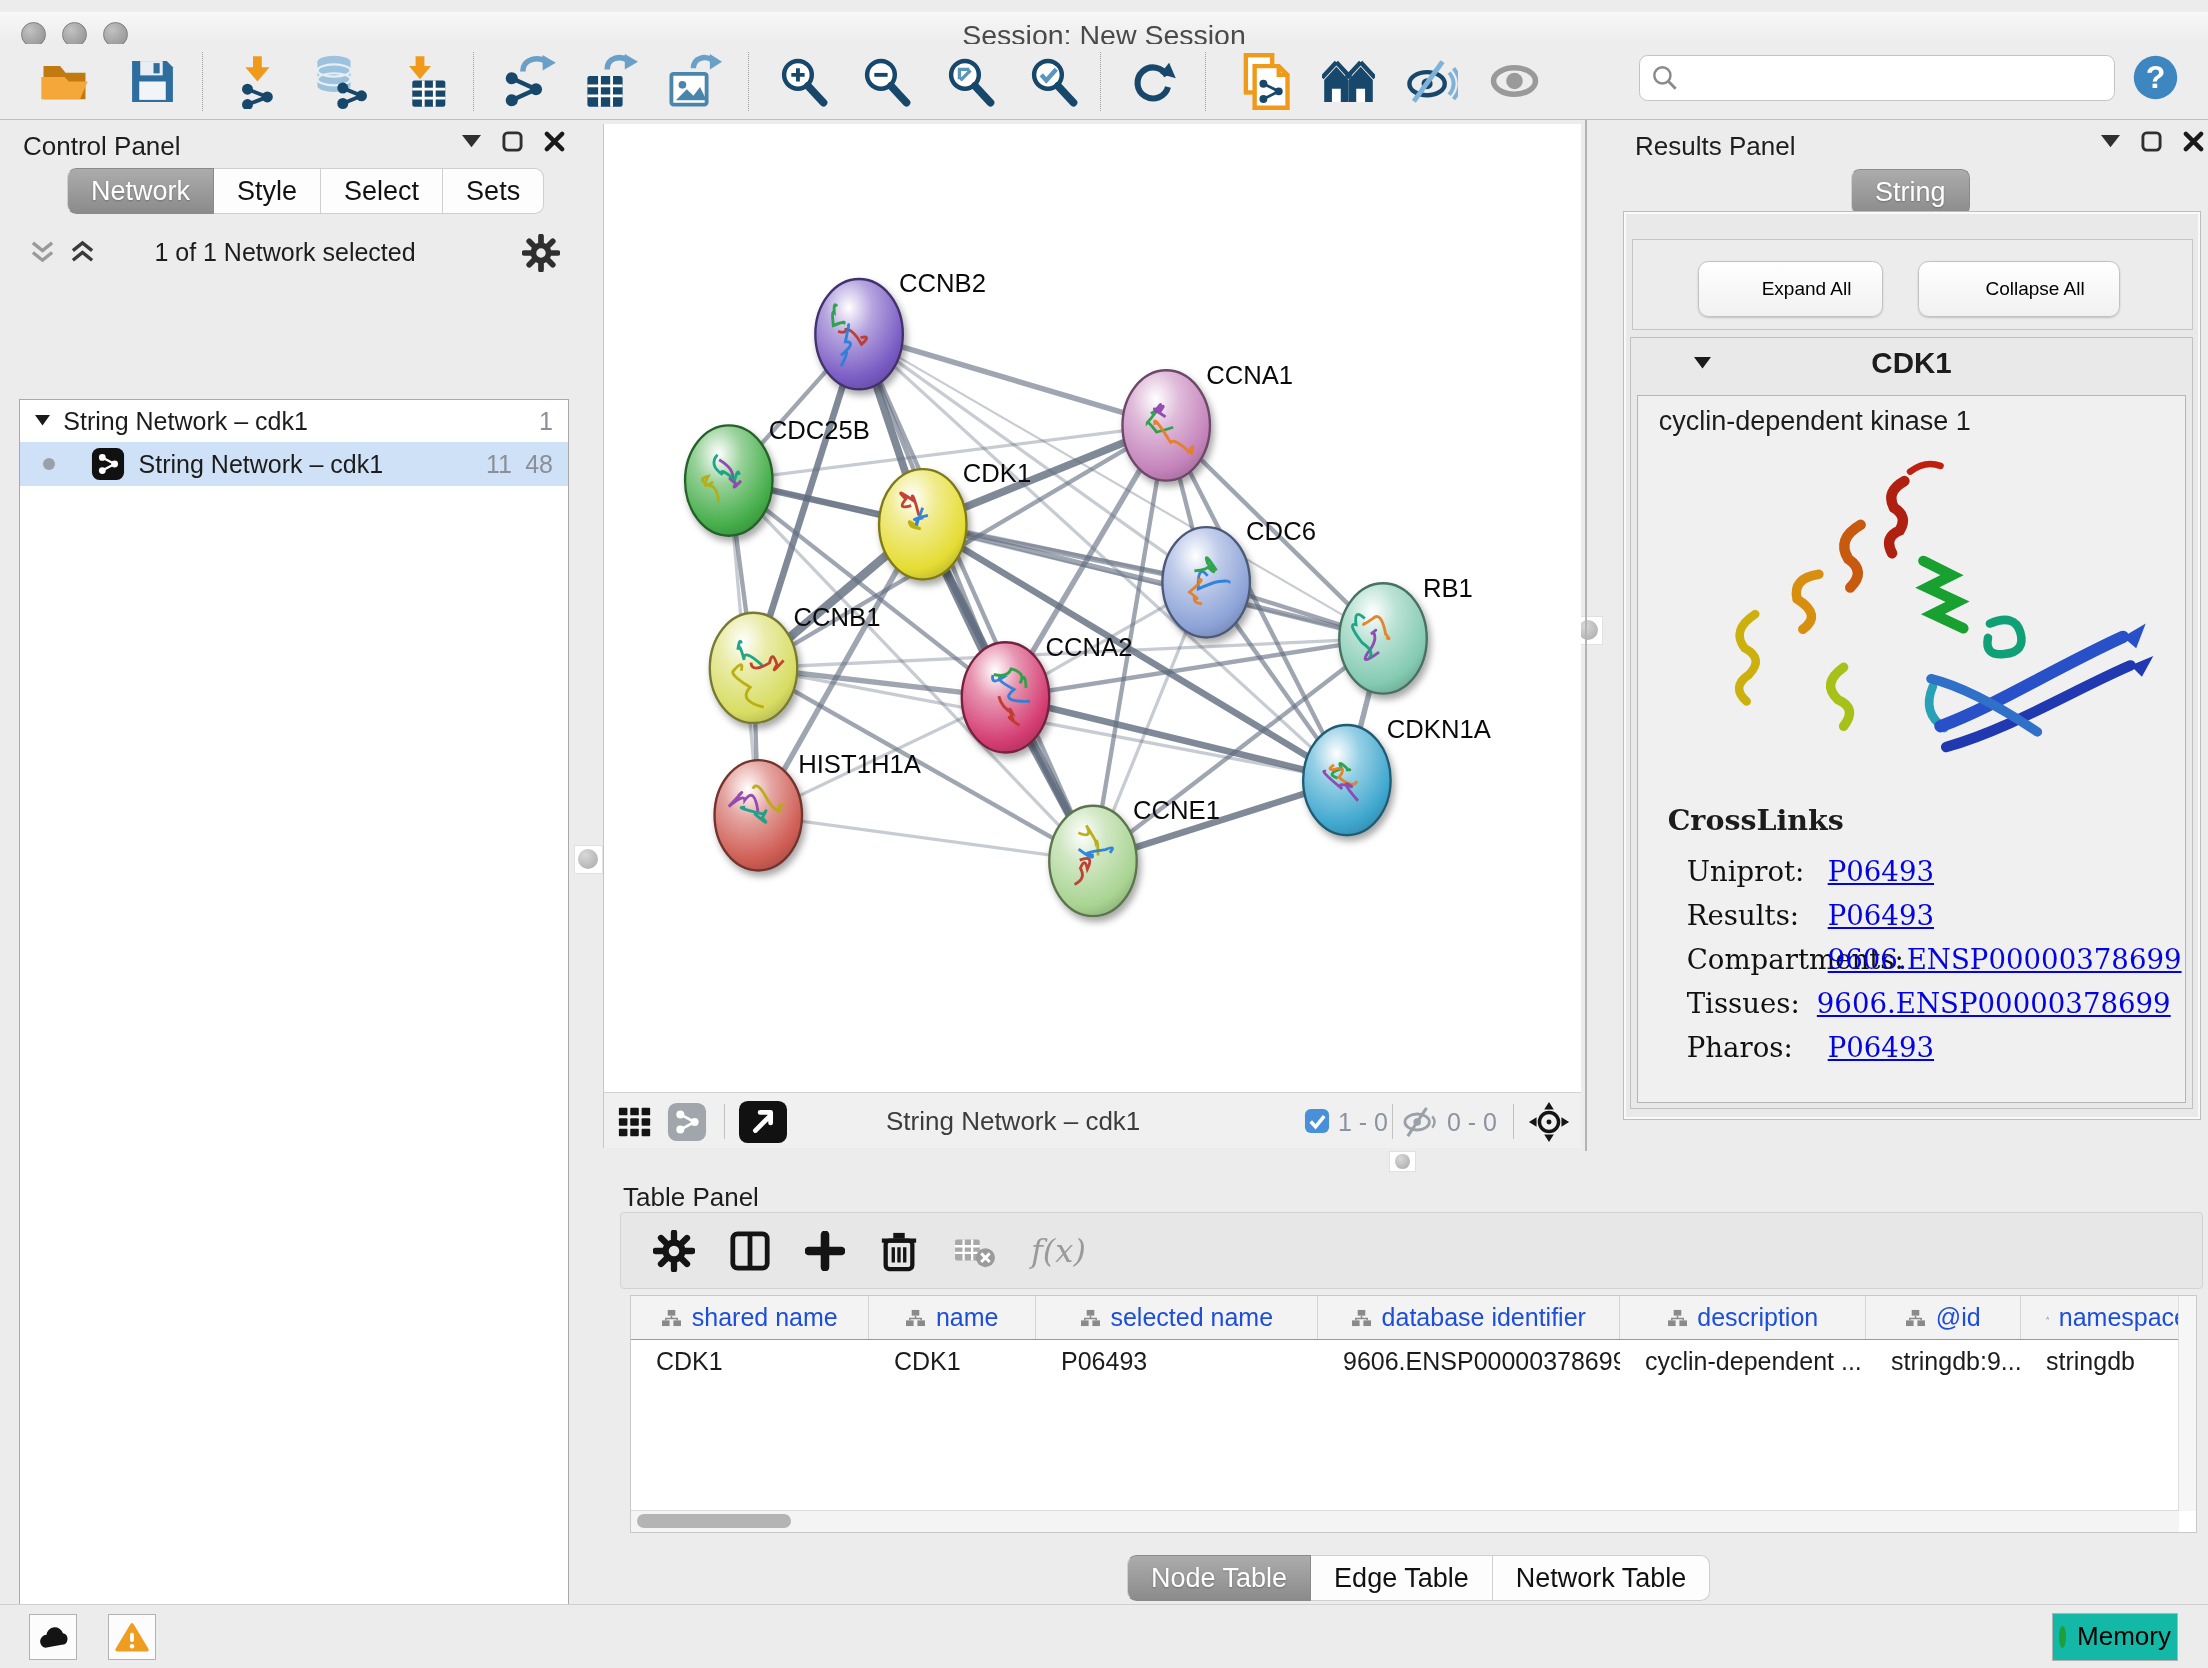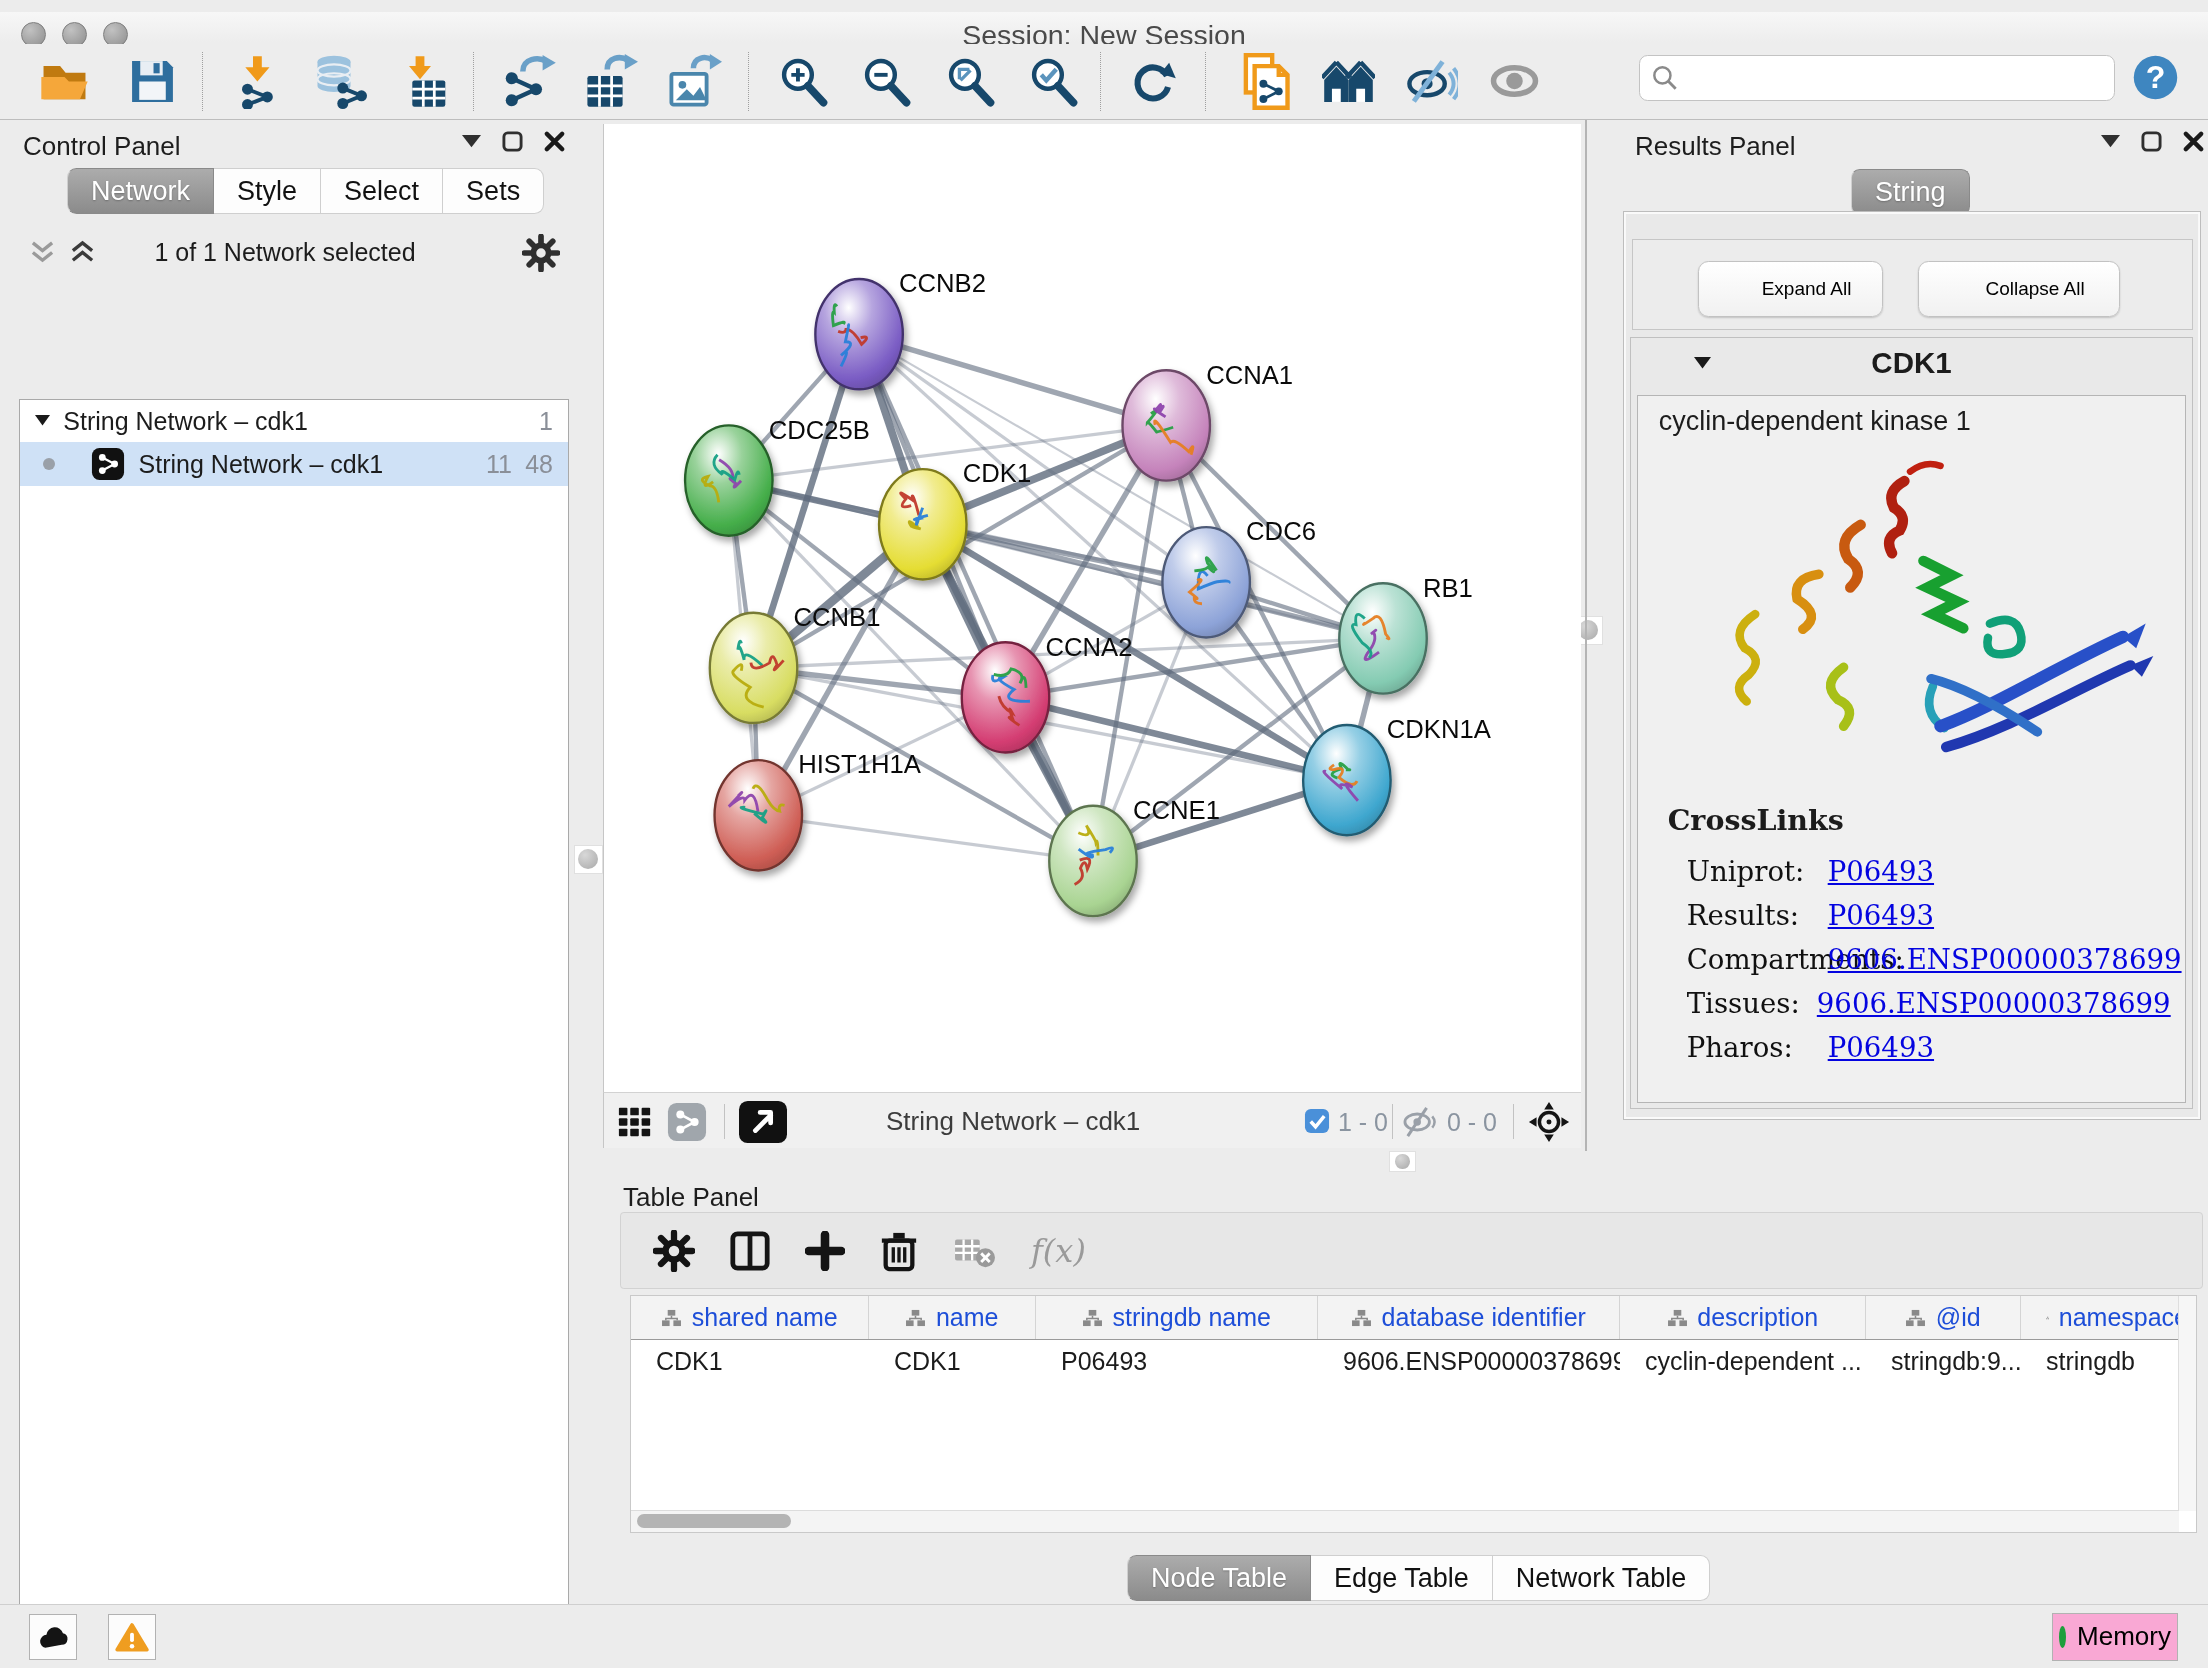--- a/index.html
+++ b/index.html
@@ -81,21 +81,21 @@
   .hscroll{position:absolute;left:0;bottom:0;width:1548px;height:22px;background:#f4f4f4;
     border-top:1px solid #dcdcdc;}
   .hthumb{position:absolute;left:5.7px;top:2.9px;width:154px;height:14.3px;border-radius:7.6px;background:#b4b4b4;}
   .vscroll{position:absolute;right:0;top:0;width:18px;height:215px;background:#f6f6f6;border-left:1px solid #dedede;}
   .fx{font-family:"DejaVu Serif","Liberation Serif",serif;font-style:italic;font-size:32px;color:#9a9a9a;}
   
   .statusbar{position:absolute;left:0;top:1604px;width:2208px;height:65px;background:#ececec;
     border-top:1px solid #cfcfcf;}
   .sbtn{position:absolute;top:8.6px;width:48px;height:46px;background:#fcfcfc;border:1.9px solid #b2b2b2;
     display:flex;align-items:center;justify-content:center;cursor:pointer;}
-  .membtn{position:absolute;left:2052px;top:7.6px;width:126px;height:48px;background:#f9a8d4;
+  .membtn{position:absolute;left:2052px;top:7.6px;width:126px;height:48px;background:#14b8a6;
     border:1.9px solid #b2b2b2;display:flex;align-items:center;justify-content:center;gap:11.4px;
     font-size:26px;cursor:pointer;}
   .memdot{width:22px;height:22px;border-radius:50%;background:#1f9e3c;}
   svg{display:block;}
   text.nlabel{font-family:"Liberation Sans",sans-serif;font-size:27px;fill:#0a0a0a;}
 </style>
 </head>
 <body>
 
 <div id="app">
@@ -754,21 +754,21 @@
           </svg>
           <span>name</span>
         </div>
         <div class="th" style="width: 282px;">
           <svg width="21" height="18" viewBox="0 0 22 19">
             <rect x="7" y="1" width="8" height="6" fill="#8a8a8a"></rect>
             <rect x="1" y="12" width="8" height="6" fill="#8a8a8a"></rect>
             <rect x="13" y="12" width="8" height="6" fill="#8a8a8a"></rect>
             <path d="M11 7 v3 M5 12 v-2 h12 v2" stroke="#8a8a8a" stroke-width="1.6" fill="none"></path>
           </svg>
-          <span>stringdb name</span>
+          <span>selected name</span>
         </div>
         <div class="th" style="width: 302px;">
           <svg width="21" height="18" viewBox="0 0 22 19">
             <rect x="7" y="1" width="8" height="6" fill="#8a8a8a"></rect>
             <rect x="1" y="12" width="8" height="6" fill="#8a8a8a"></rect>
             <rect x="13" y="12" width="8" height="6" fill="#8a8a8a"></rect>
             <path d="M11 7 v3 M5 12 v-2 h12 v2" stroke="#8a8a8a" stroke-width="1.6" fill="none"></path>
           </svg>
           <span>database identifier</span>
         </div>

